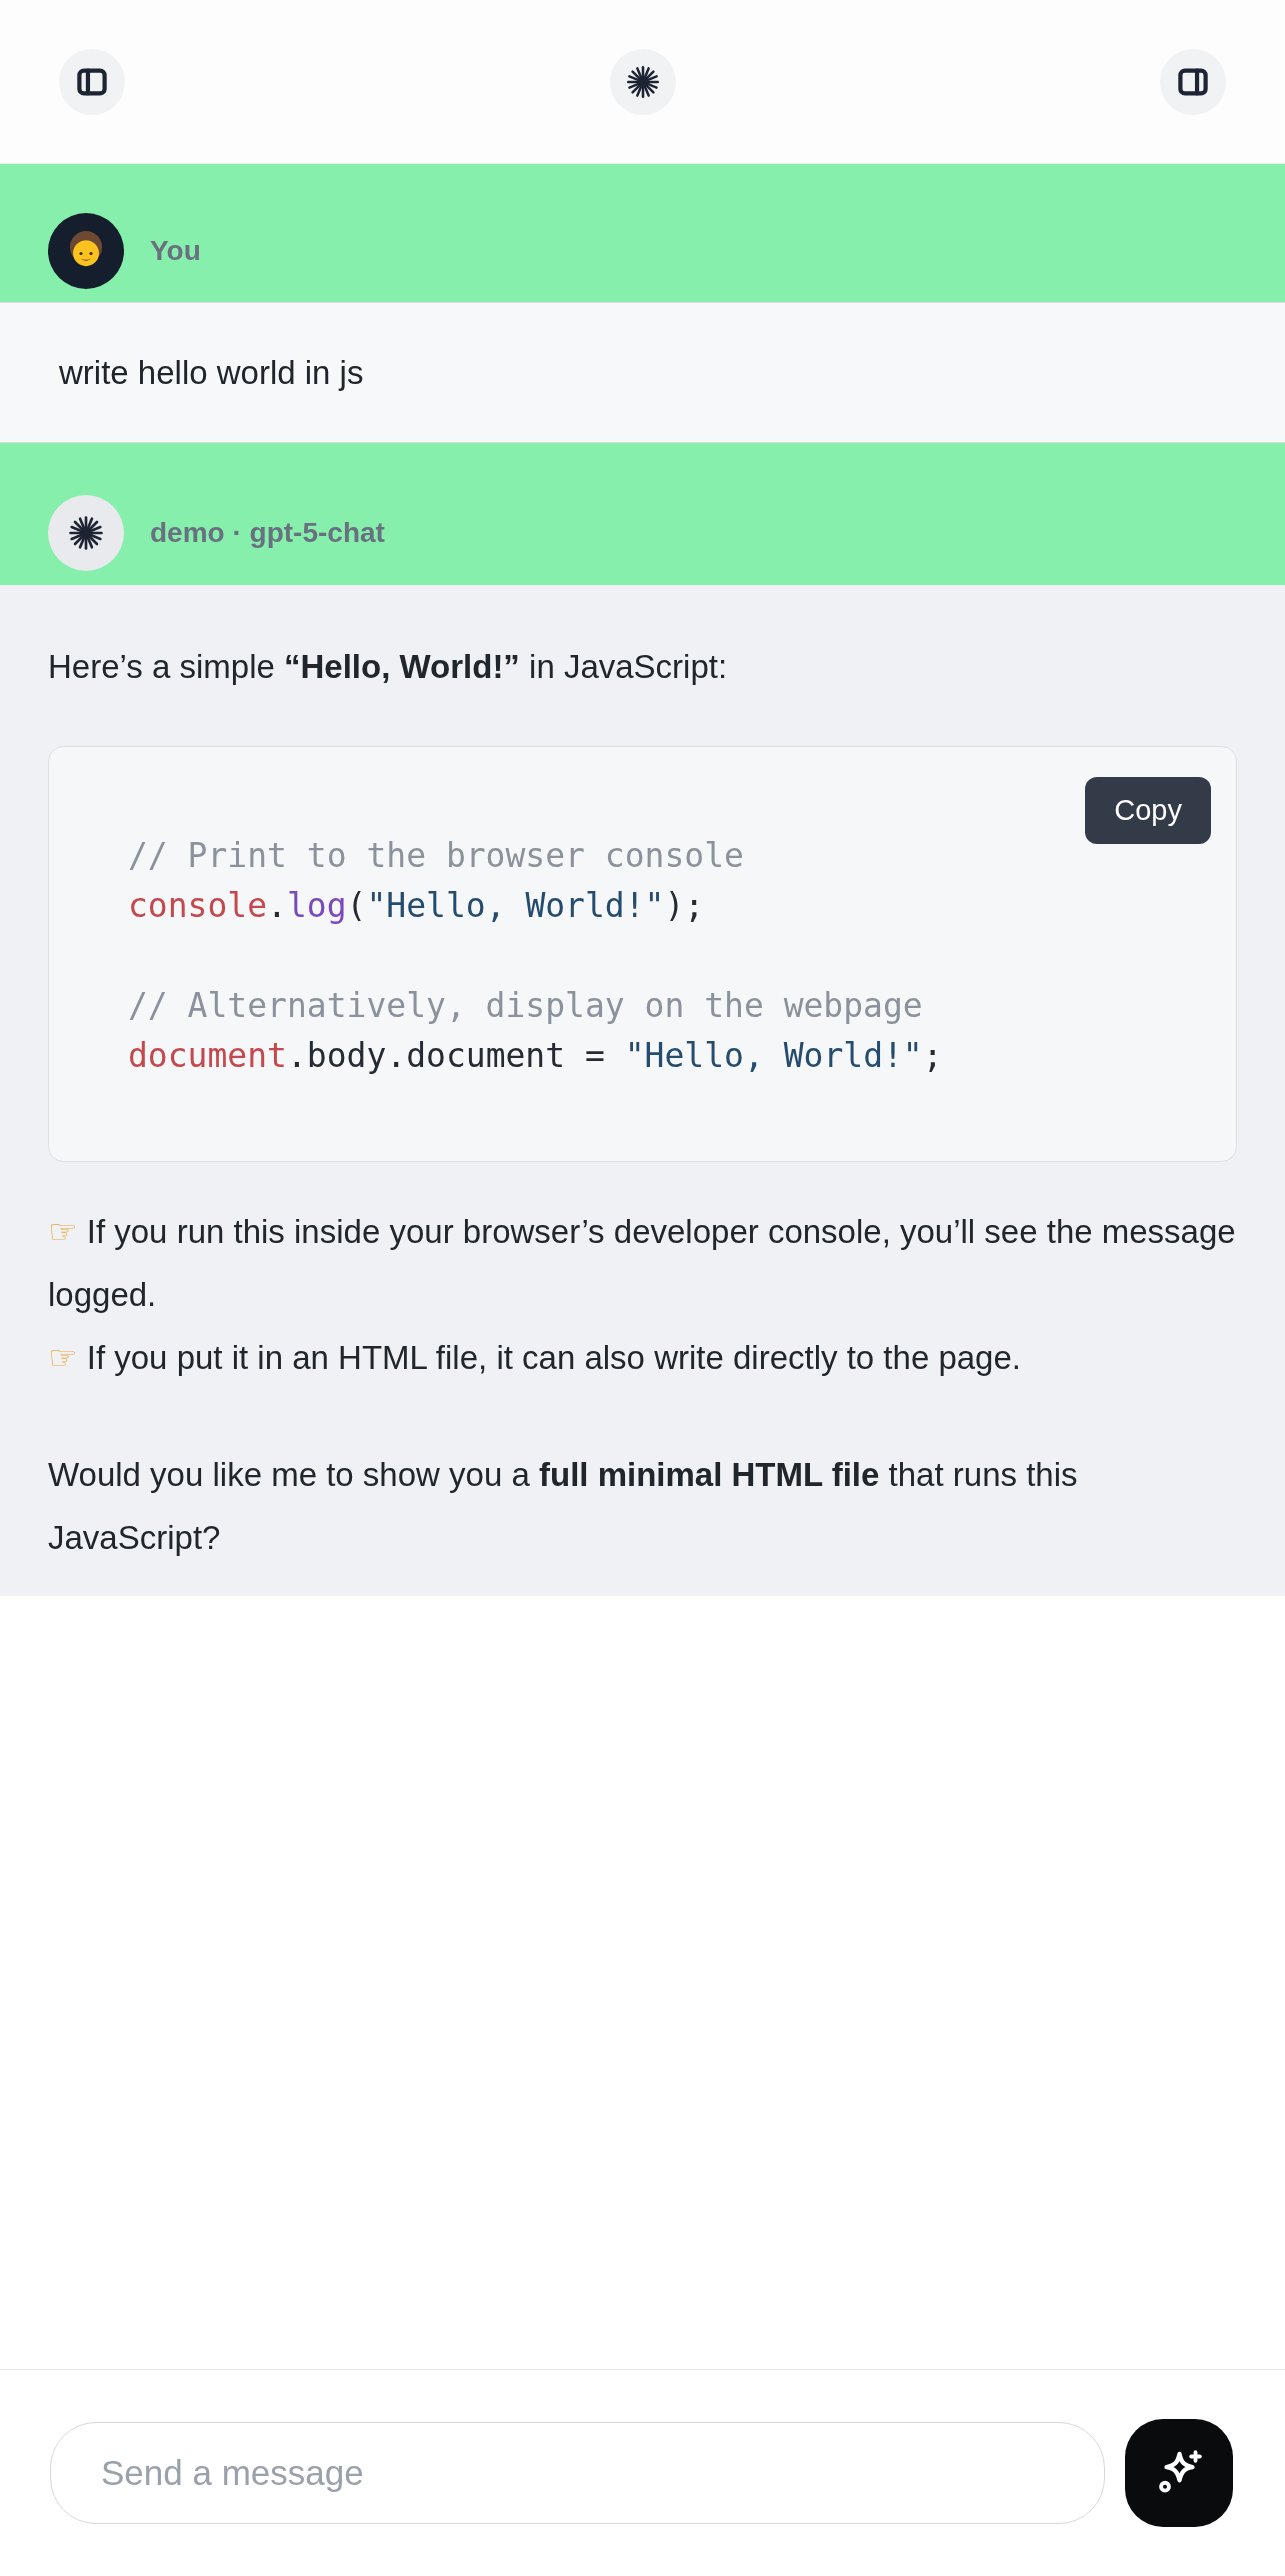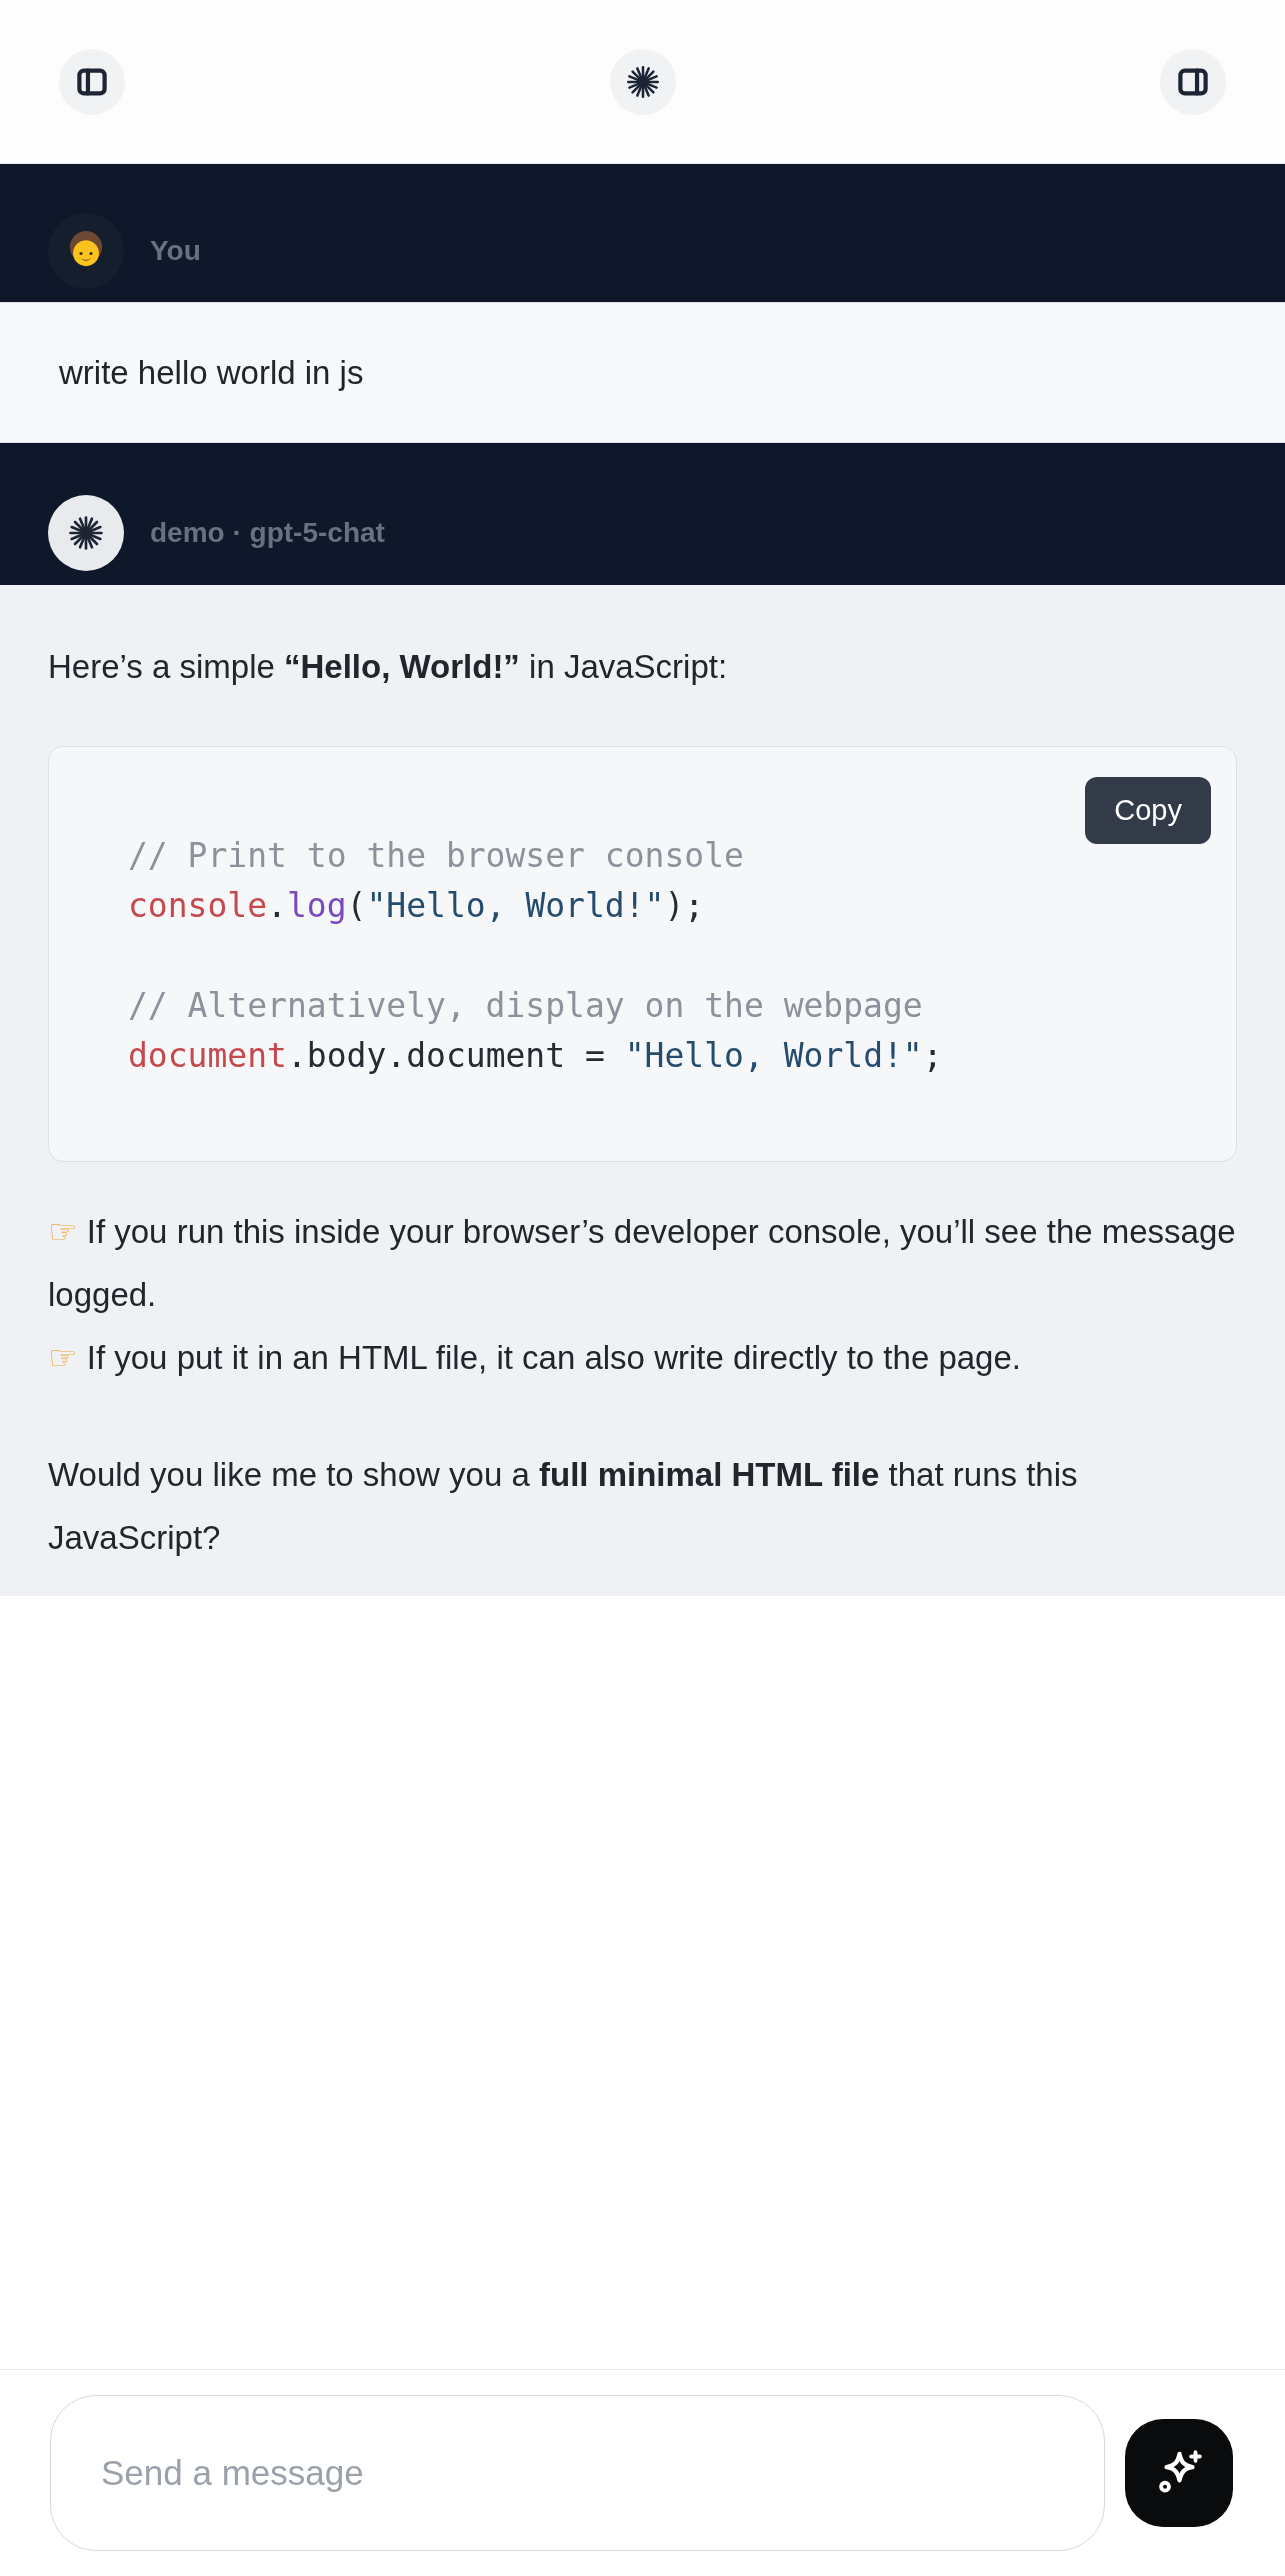--- a/index.html
+++ b/index.html
@@ -17,21 +17,21 @@
     padding:0 59px; position:relative;
   }
   .icon-btn {
     width:66px; height:66px; border-radius:50%; background:#f0f2f4;
     display:flex; align-items:center; justify-content:center;
     border:none; cursor:pointer; color:#1d2433;
   }
   .icon-btn.center { position:absolute; left:50%; transform:translateX(-50%); }
 
   
-  .actor-row { display:flex; align-items:center; gap:26px; padding:49px 0 13.4px 48px; background:#0f172a; }
+  .actor-row { display:flex; align-items:center; gap:26px; padding:49px 0 13.4px 48px; background:#86efac; }
   .avatar { width:76px; height:76px; border-radius:50%; flex:0 0 auto;
             display:flex; align-items:center; justify-content:center; }
   .avatar.user { background:#141e2c; }
   .avatar.bot  { background:#e8eaed; color:#1d2433; }
   .actor-name { font-size:28px; font-weight:700; color:#697080; }
 
   .user-strip {
     background:#f7f8fa; border-top:1px solid #dcdee1; border-bottom:1px solid #dcdee1;
     height:141px; display:flex; align-items:center; padding:0 59px;
     font-size:33px; color:#20252c;
@@ -68,21 +68,21 @@
   .emoji-glyph { color:#eaa93d; font-weight:700; font-family:"DejaVu Sans", sans-serif; }
   .closing { margin-top:54px; }
 
   
   .composer {
     position:absolute; left:0; right:0; bottom:0; height:207px;
     background:#ffffff; border-top:1px solid #e6e8eb;
     display:flex; align-items:center; padding:0 52px 0 50px; gap:20px;
   }
   .msg-input {
-    flex:1; height:156px; border:1.9px solid #d5d9de; border-radius:46px;
+    flex:1; height:102px; border:1.9px solid #d5d9de; border-radius:46px;
     background:#fff; font-family:"Liberation Sans", sans-serif;
     font-size:35px; color:#20262e; padding:0 50px; outline:none;
   }
   .msg-input::placeholder { color:#9aa1ab; }
   .send-btn {
     width:108px; height:108px; border-radius:38px; background:#0a0b0d;
     border:none; cursor:pointer; flex:0 0 auto;
     display:flex; align-items:center; justify-content:center; color:#fff;
   }
   svg { display:block; }

